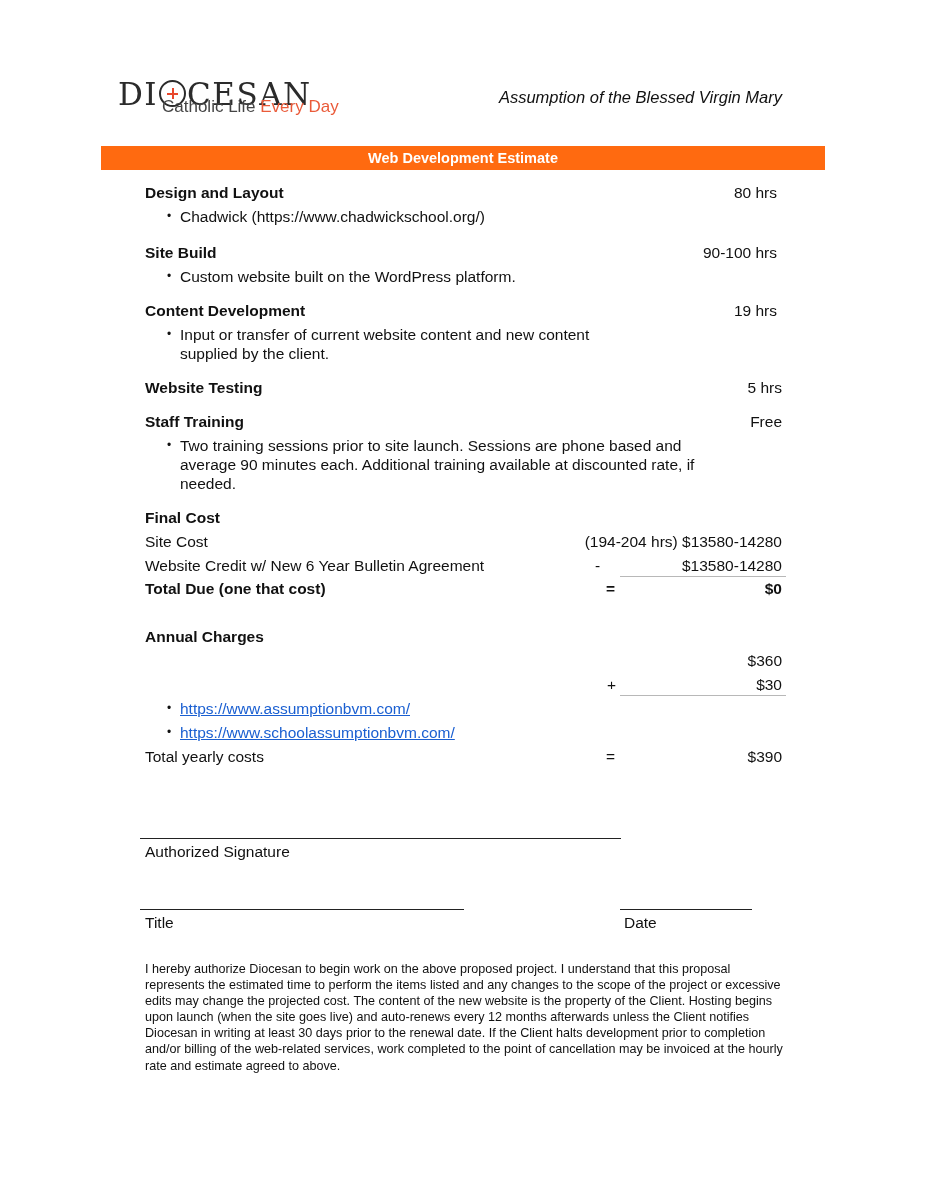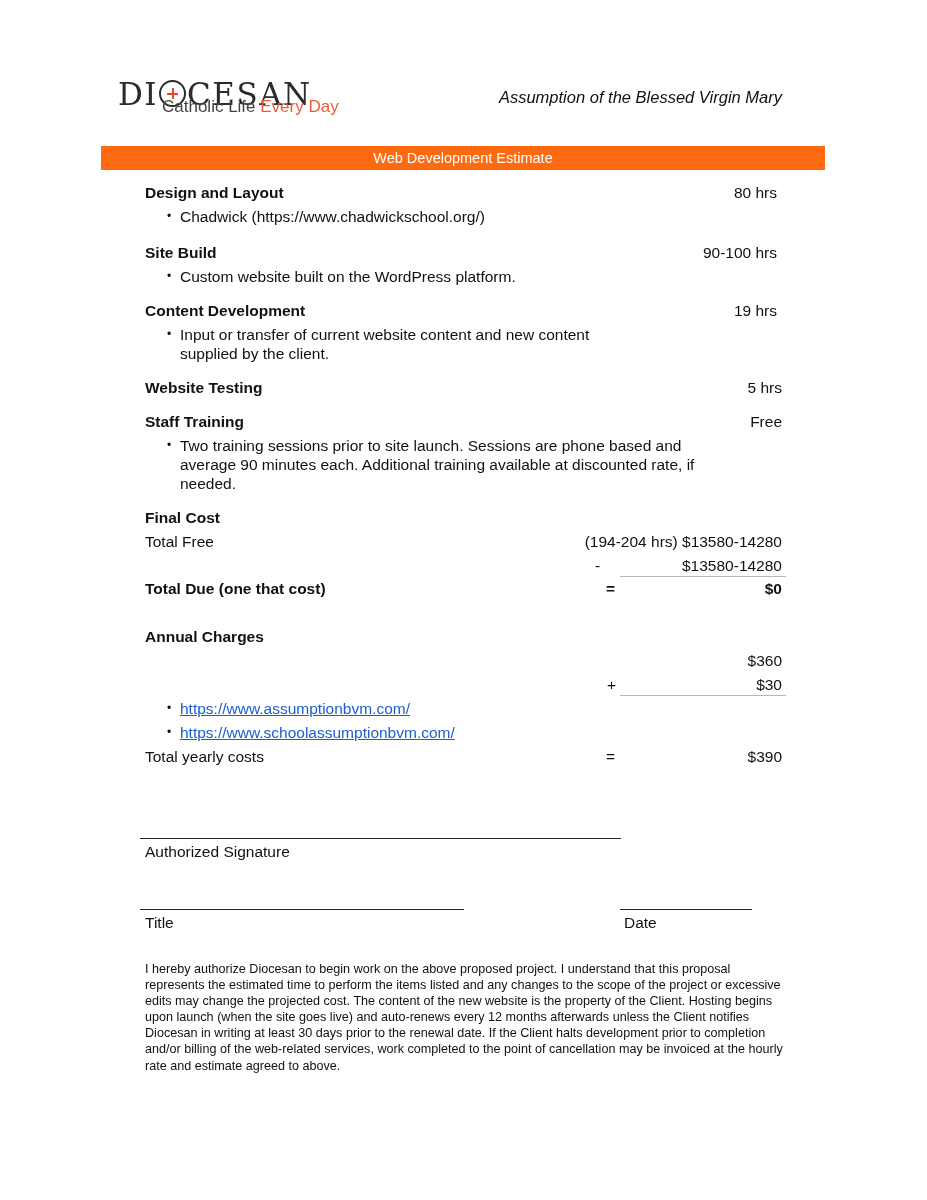--- a/index.html
+++ b/index.html
@@ -27,21 +27,21 @@
       left: 140px; top: 97px; font-size: 17px; color: #444; white-space: nowrap; margin-left: 22px;
     }
     .logo-tag .accent { color: #ea5b3a; }
 
     
     .client { right: 145px; top: 85px; text-align: right; font-size: 16.5px; line-height: 25px; font-style: italic; }
 
     
     .bar {
       left: 101px; top: 146px; width: 724px; height: 24px; background: #ff6a10;
-      color: #fff; font-weight: normal; font-size: 14.5px; text-align: center; line-height: 24px;
+      color: #fff; font-weight: bold; font-size: 14.5px; text-align: center; line-height: 24px;
     }
 
     .row { left: 145px; width: 637px; font-size: 15.5px; line-height: 20px; }
     .row .r { position: absolute; right: 0; top: 0; white-space: nowrap; }
     .b { font-weight: bold; }
     .bullet { position: absolute; left: 167px; font-size: 15.5px; line-height: 19px; }
     .bullet::before { content: "•"; position: absolute; left: 0; font-size: 12px; }
     .bullet span { display: block; padding-left: 13px; }
     .op { position: absolute; white-space: nowrap; }
     .hline { position: absolute; height: 1px; background: #b8b8b8; }
@@ -100,25 +100,26 @@
   <span>Staff Training</span>
   <span class="r" style="font-weight:normal">Free</span>
 </div>
 <div class="bullet" style="top:436px;width:570px">
     <span>Two training sessions prior to site launch. Sessions are phone based and average 90 minutes each. Additional training available at discounted rate, if needed.</span>
   </div>
 
 <div class="abs row b" style="top:508px">Final Cost</div>
 
 <div class="abs row" style="top:532px">
-  <span>Total Free</span>
+  <span>Site Cost</span>
   <span class="r">(194-204 hrs) $13580-14280</span>
 </div>
 
 <div class="abs row" style="top:556px">
+  <span>Website Credit w/ New 6 Year Bulletin Agreement</span>
   <span class="op" style="left:450px">-</span>
   <span class="r">$13580-14280</span>
 </div>
 <div class="hline" style="left:620px;width:166px;top:576px"></div>
 
 <div class="abs row b" style="top:579px">
   <span>Total Due (one that cost)</span>
   <span class="op" style="left:461px">=</span>
   <span class="r">$0</span>
 </div>

